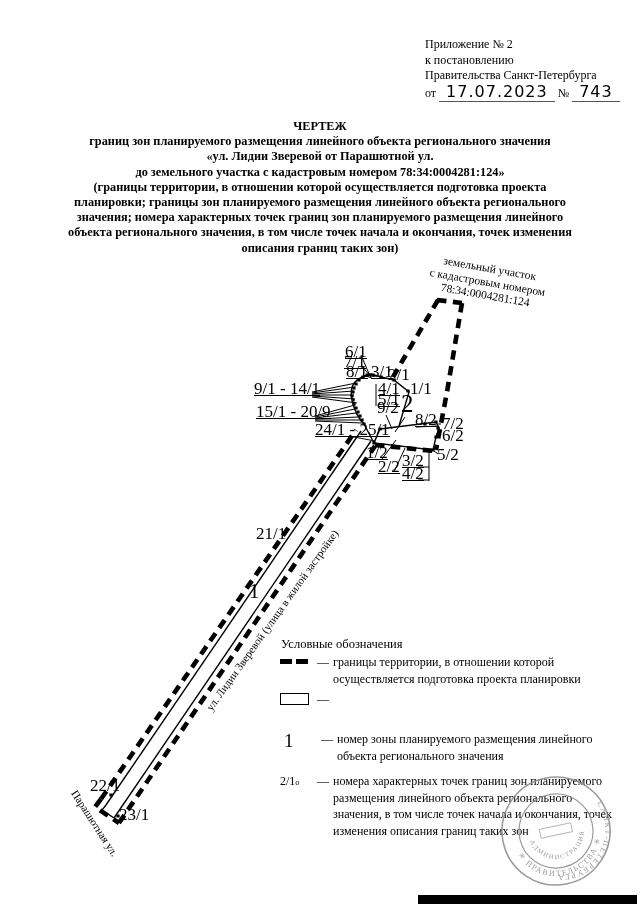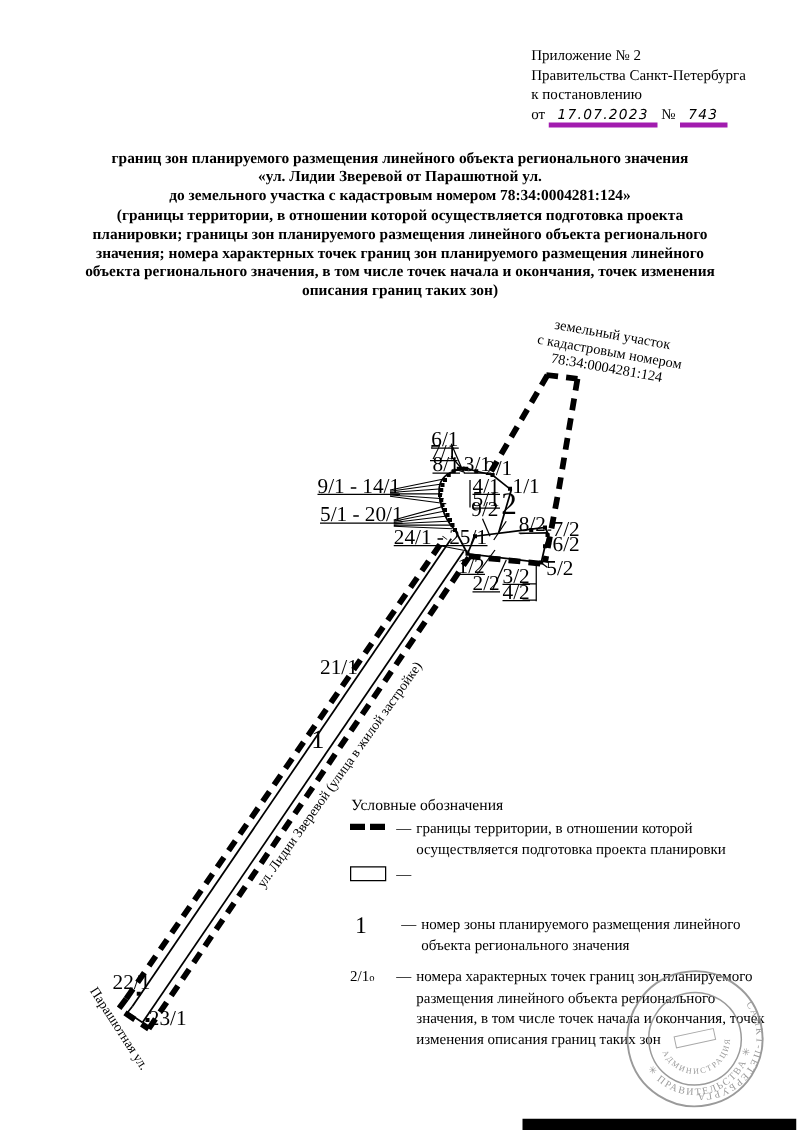--- a/index.html
+++ b/index.html
@@ -2,22 +2,22 @@
 <html><head>
 <meta charset="utf-8">
 <style>
   html,body{margin:0;padding:0;background:#e8e8e8;}
   .page{position:relative;width:640px;height:904px;background:#fff;overflow:hidden;
         font-family:"Liberation Serif","DejaVu Serif",serif;color:#000;}
   svg{display:block;}
 
   
   .hdr{position:absolute;left:425px;top:37px;font-size:12px;line-height:15.5px;white-space:nowrap;}
-  .hdr .fill{font-family:"DejaVu Sans",sans-serif;font-size:11px;letter-spacing:1px;
-             border-bottom:4px solid #a21caf;padding:0 7px;font-style:italic;}
+  .hdr .fill{font-family:"DejaVu Sans",sans-serif;font-size:16px;letter-spacing:1px;
+             border-bottom:1px solid #a21caf;padding:0 7px;}
 
   
   .title{position:absolute;left:30px;top:119px;width:580px;text-align:center;
          font-weight:bold;font-size:12.3px;line-height:15.2px;}
 
   
   .lbl{position:absolute;font-size:17px;line-height:12px;white-space:nowrap;z-index:2;}
   .u{border-bottom:1.2px solid #000;}
   .zone-num{position:absolute;font-size:21px;line-height:21px;z-index:2;}
   .zone-num.big{font-size:25px;line-height:25px;}
@@ -83,31 +83,32 @@
       <path d="M429 450 L429 481 M418 467 L429 467 M418 480 L429 480"></path>
       <path d="M438 454 L434 451 M441 424 L438 424 M441 435 L437 436"></path>
       <path d="M416 427 L438 426"></path>
     </g>
 
     <path stroke="#000" stroke-width="3.2" stroke-linecap="square" fill="none" d="M363 377h.01 M359 380h.01 M356 384h.01 M354 388h.01 M353 392h.01 M352 396h.01 M353 400h.01 M354 404h.01 M356 408h.01 M358 412h.01 M360 416h.01 M362 420h.01 M364 424h.01 M367 375h.01 M370 375h.01 M373 375h.01 M381 377h.01 M394 380h.01 M408 391h.01 M436 422h.01 M438 428h.01 M436 437h.01 M433 450h.01 M425 424h.01 M374 443h.01 M380 429h.01 M111 795h.01 M118 816h.01"></path>
   </svg>
 
   <div class="hdr">
     <div>Приложение № 2</div>
+    <div>к постановлению</div>
     <div>Правительства Санкт-Петербурга</div>
-    <div>к постановлению</div>
     <div>
       <span>от</span>
       <span class="fill">17.07.2023</span>
       <span>№</span>
       <span class="fill">743</span>
     </div>
   </div>
 
   <div class="title">
+    <div>ЧЕРТЕЖ</div>
     <div>границ зон планируемого размещения линейного объекта регионального значения</div>
     <div>«ул. Лидии Зверевой от Парашютной ул.</div>
     <div>до земельного участка с кадастровым номером 78:34:0004281:124»</div>
     <div>(границы территории, в отношении которой осуществляется подготовка проекта</div>
     <div>планировки; границы зон планируемого размещения линейного объекта регионального</div>
     <div>значения; номера характерных точек границ зон планируемого размещения линейного</div>
     <div>объекта регионального значения, в том числе точек начала и окончания, точек изменения</div>
     <div>описания границ таких зон)</div>
   </div>
 
@@ -124,21 +125,21 @@
 
   <div class="lbl u" style="left:345px;top:346px;">6/1</div>
   <div class="lbl u" style="left:344px;top:356px;">7/1</div>
   <div class="lbl u" style="left:346px;top:366px;">8/1</div>
   <div class="lbl u" style="left:371px;top:366px;text-align:right;">3/1</div>
   <div class="lbl" style="left:388px;top:369px;">2/1</div>
   <div class="lbl" style="left:410px;top:383px;">1/1</div>
   <div class="lbl u" style="left:378px;top:383px;">4/1</div>
   <div class="lbl u" style="left:378px;top:394px;">5/1</div>
   <div class="lbl u" style="left:254px;top:383px;">9/1 - 14/1</div>
-  <div class="lbl u" style="left:256px;top:406px;">5/1 - 20/1</div>
+  <div class="lbl u" style="left:256px;top:406px;">15/1 - 20/9</div>
   <div class="lbl u" style="left:291px;top:424px;margin-left:24px;">24/1 - 25/1</div>
   <div class="lbl" style="left:377px;top:402px;">9/2</div>
   <div class="lbl u" style="left:415px;top:414px;">8/2</div>
   <div class="lbl" style="left:442px;top:418px;">7/2</div>
   <div class="lbl" style="left:442px;top:430px;">6/2</div>
   <div class="lbl" style="left:437px;top:449px;">5/2</div>
   <div class="lbl u" style="left:366px;top:447px;">1/2</div>
   <div class="lbl u" style="left:378px;top:461px;">2/2</div>
   <div class="lbl u" style="left:402px;top:455px;">3/2</div>
   <div class="lbl u" style="left:402px;top:468px;">4/2</div>

